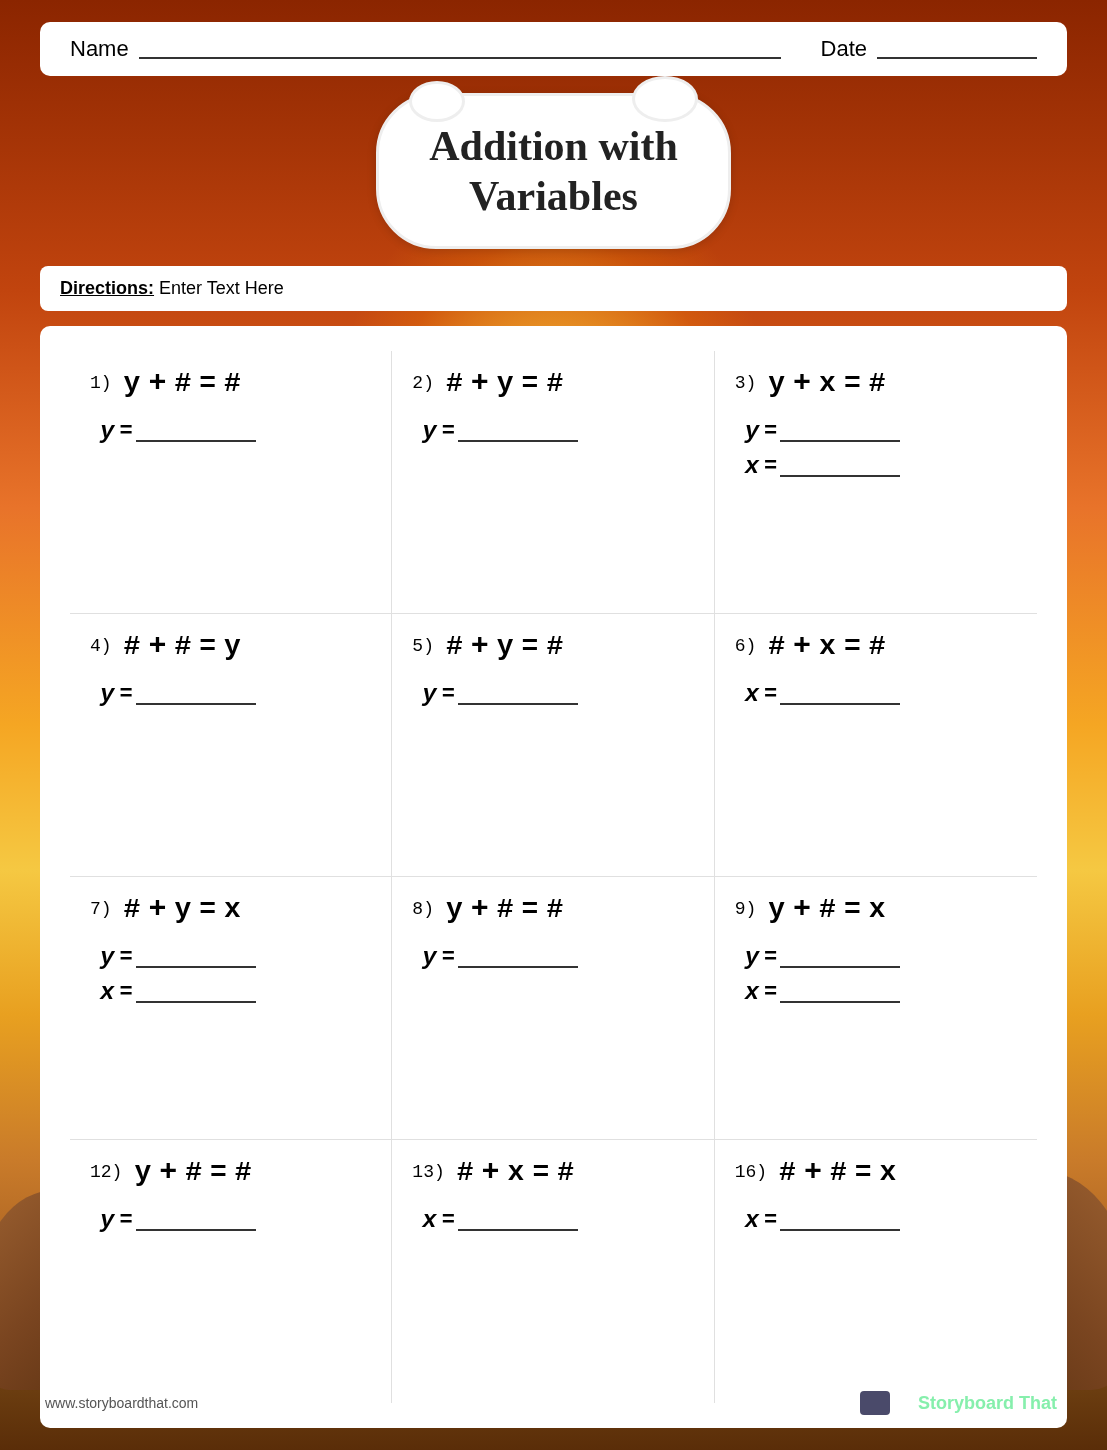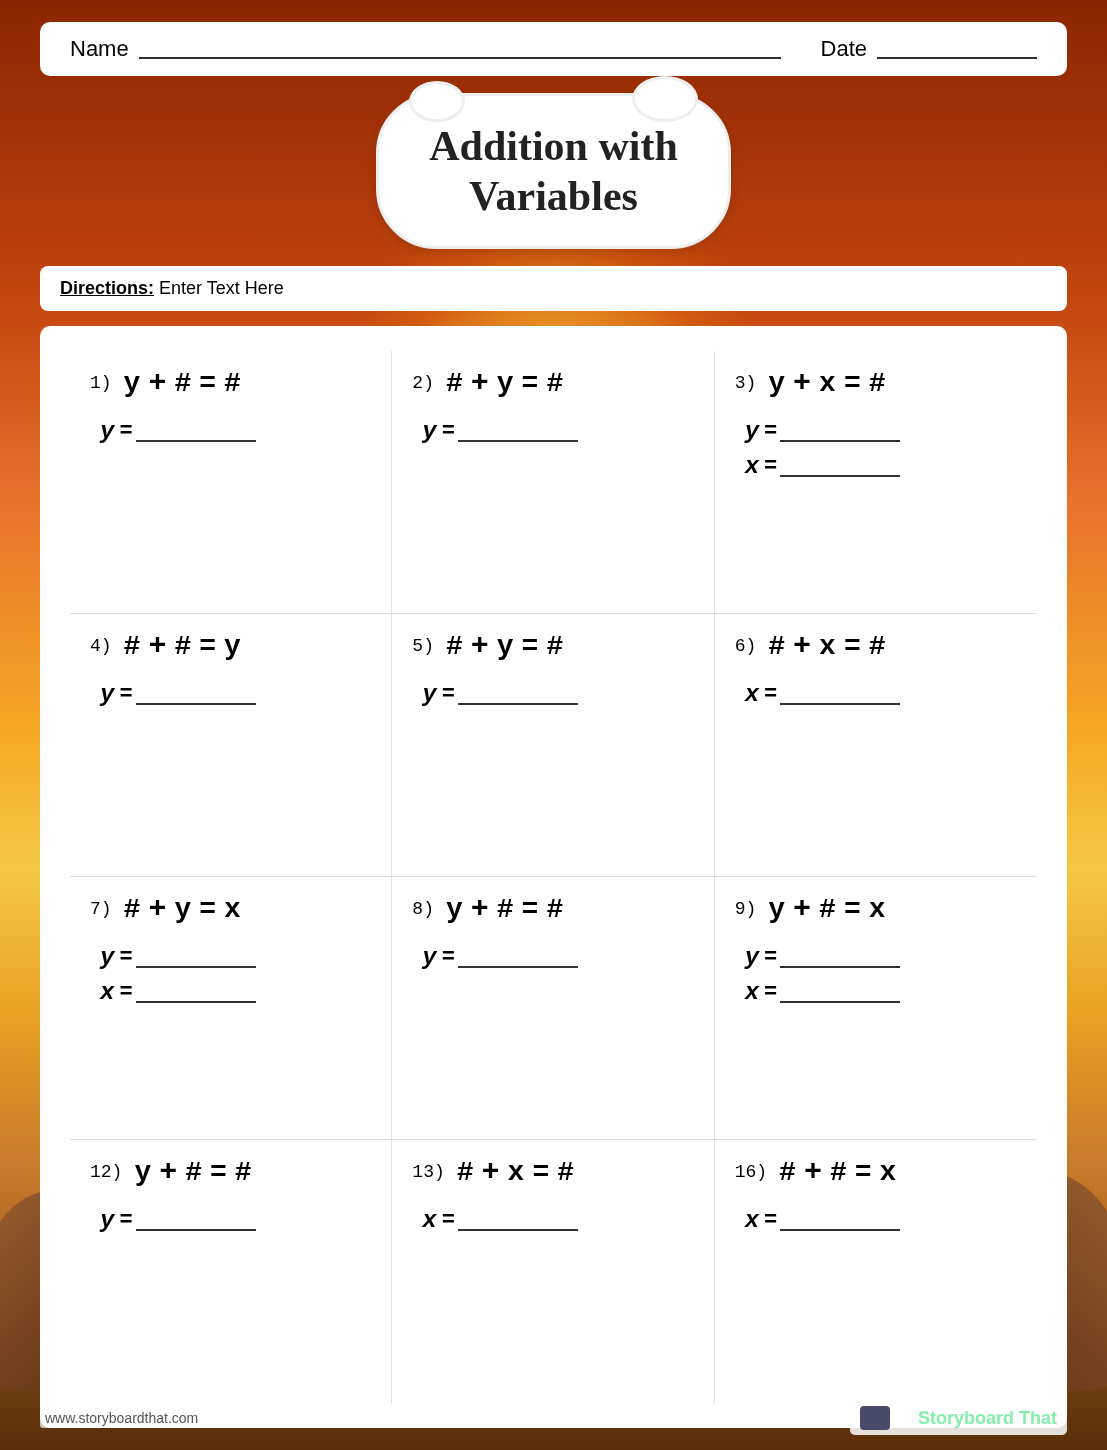--- a/index.html
+++ b/index.html
@@ -263,21 +263,21 @@
       height: 20px;
     }
 
     
     .footer {
       display: flex;
       justify-content: space-between;
       align-items: center;
       padding: 5px 0;
       position: absolute;
-      bottom: 10px;
+      bottom: 25px;
       left: 40px;
       right: 40px;
       z-index: 15;
     }
 
     .footer-url {
       font-size: 14px;
       color: #555;
       background: rgba(255,255,255,0.7);
       padding: 2px 5px;

